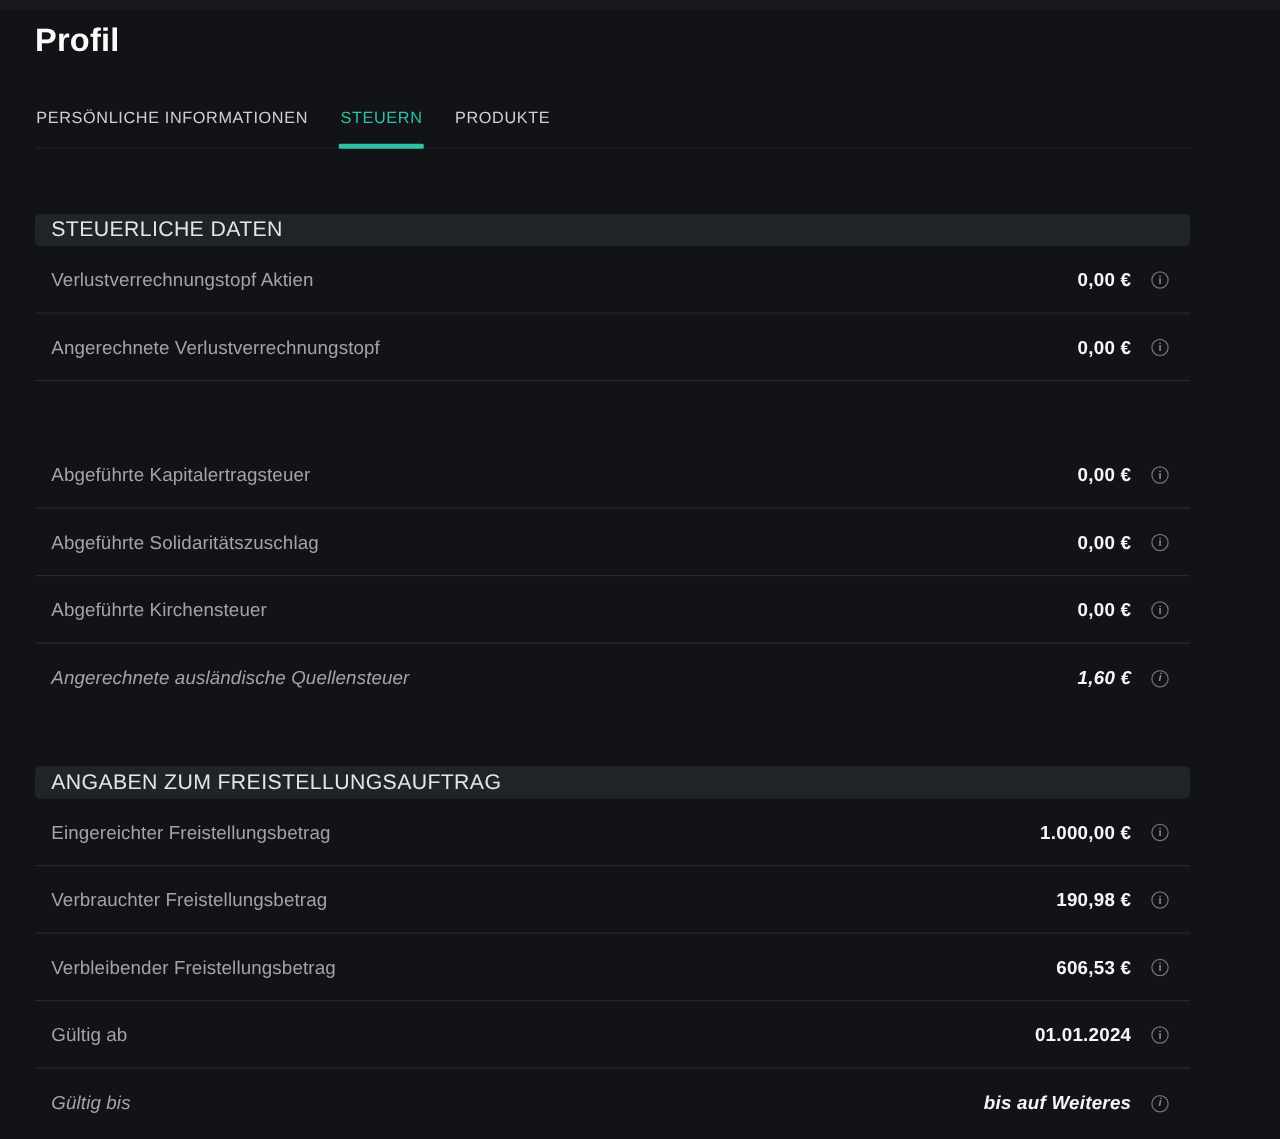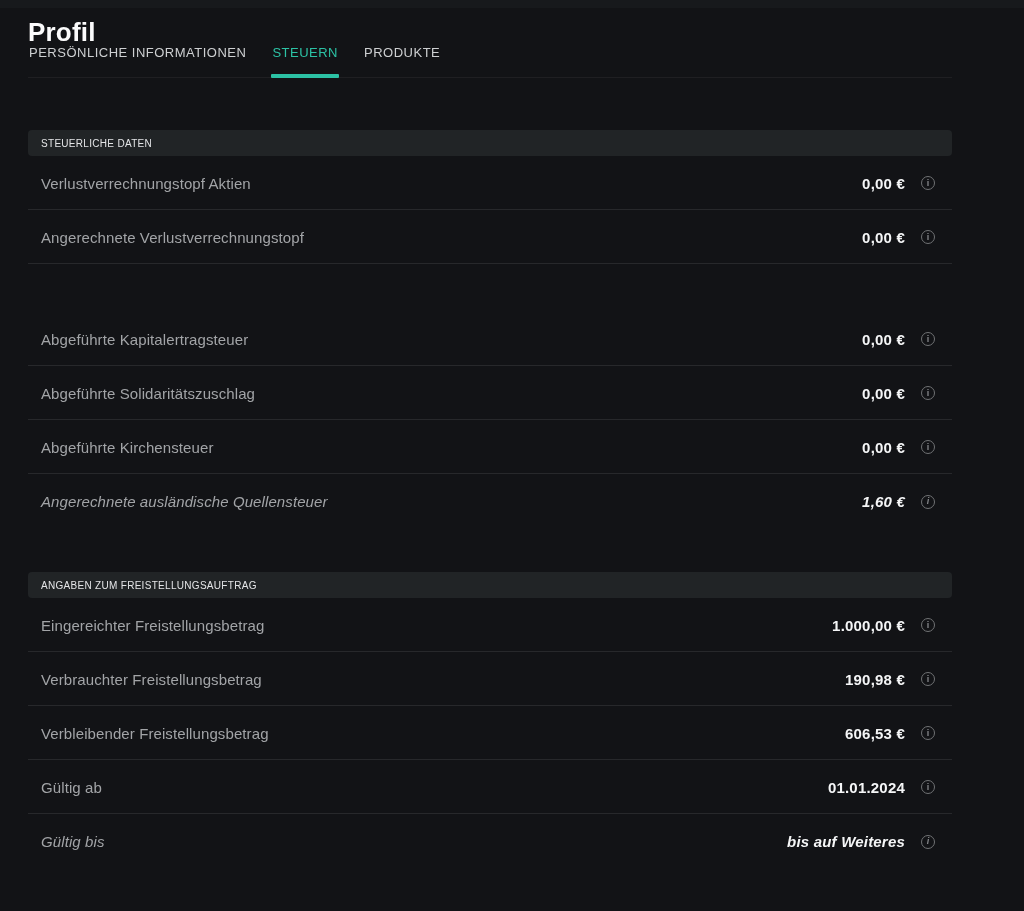--- a/index.html
+++ b/index.html
@@ -23,20 +23,21 @@
   .page{width:980px;padding:0 28px;}
   h1.page-title{
     padding-top:10px;
     font-size:26px;
     font-weight:700;
     letter-spacing:.2px;
     color:#fbfbfc;
     line-height:28px;
   }
   nav.tabs{
+    margin-top:41px;
     display:flex;
     gap:24px;
     border-bottom:1px solid rgba(255,255,255,0.055);
   }
   .tab{
     background:none;border:none;cursor:pointer;
     position:relative;
     padding:0 1px 17px 1px;
     font-family:inherit;
     font-size:13px;
@@ -53,21 +54,21 @@
   }
   main{display:block;}
   .section{margin-top:52px;}
   .section + .section{margin-top:44px;}
   .section-header{
     height:26px;
     background:var(--band);
     border-radius:4px;
     padding:0 13px;
     display:flex;align-items:center;
-    font-size:10px;
+    font-size:17px;
     letter-spacing:.3px;
     color:#e4e5e7;
   }
   .group-gap{height:48px;}
   .row{
     height:54px;
     display:flex;align-items:center;
     padding:1px 17px 0 13px;
     border-bottom:1px solid var(--sep);
   }

